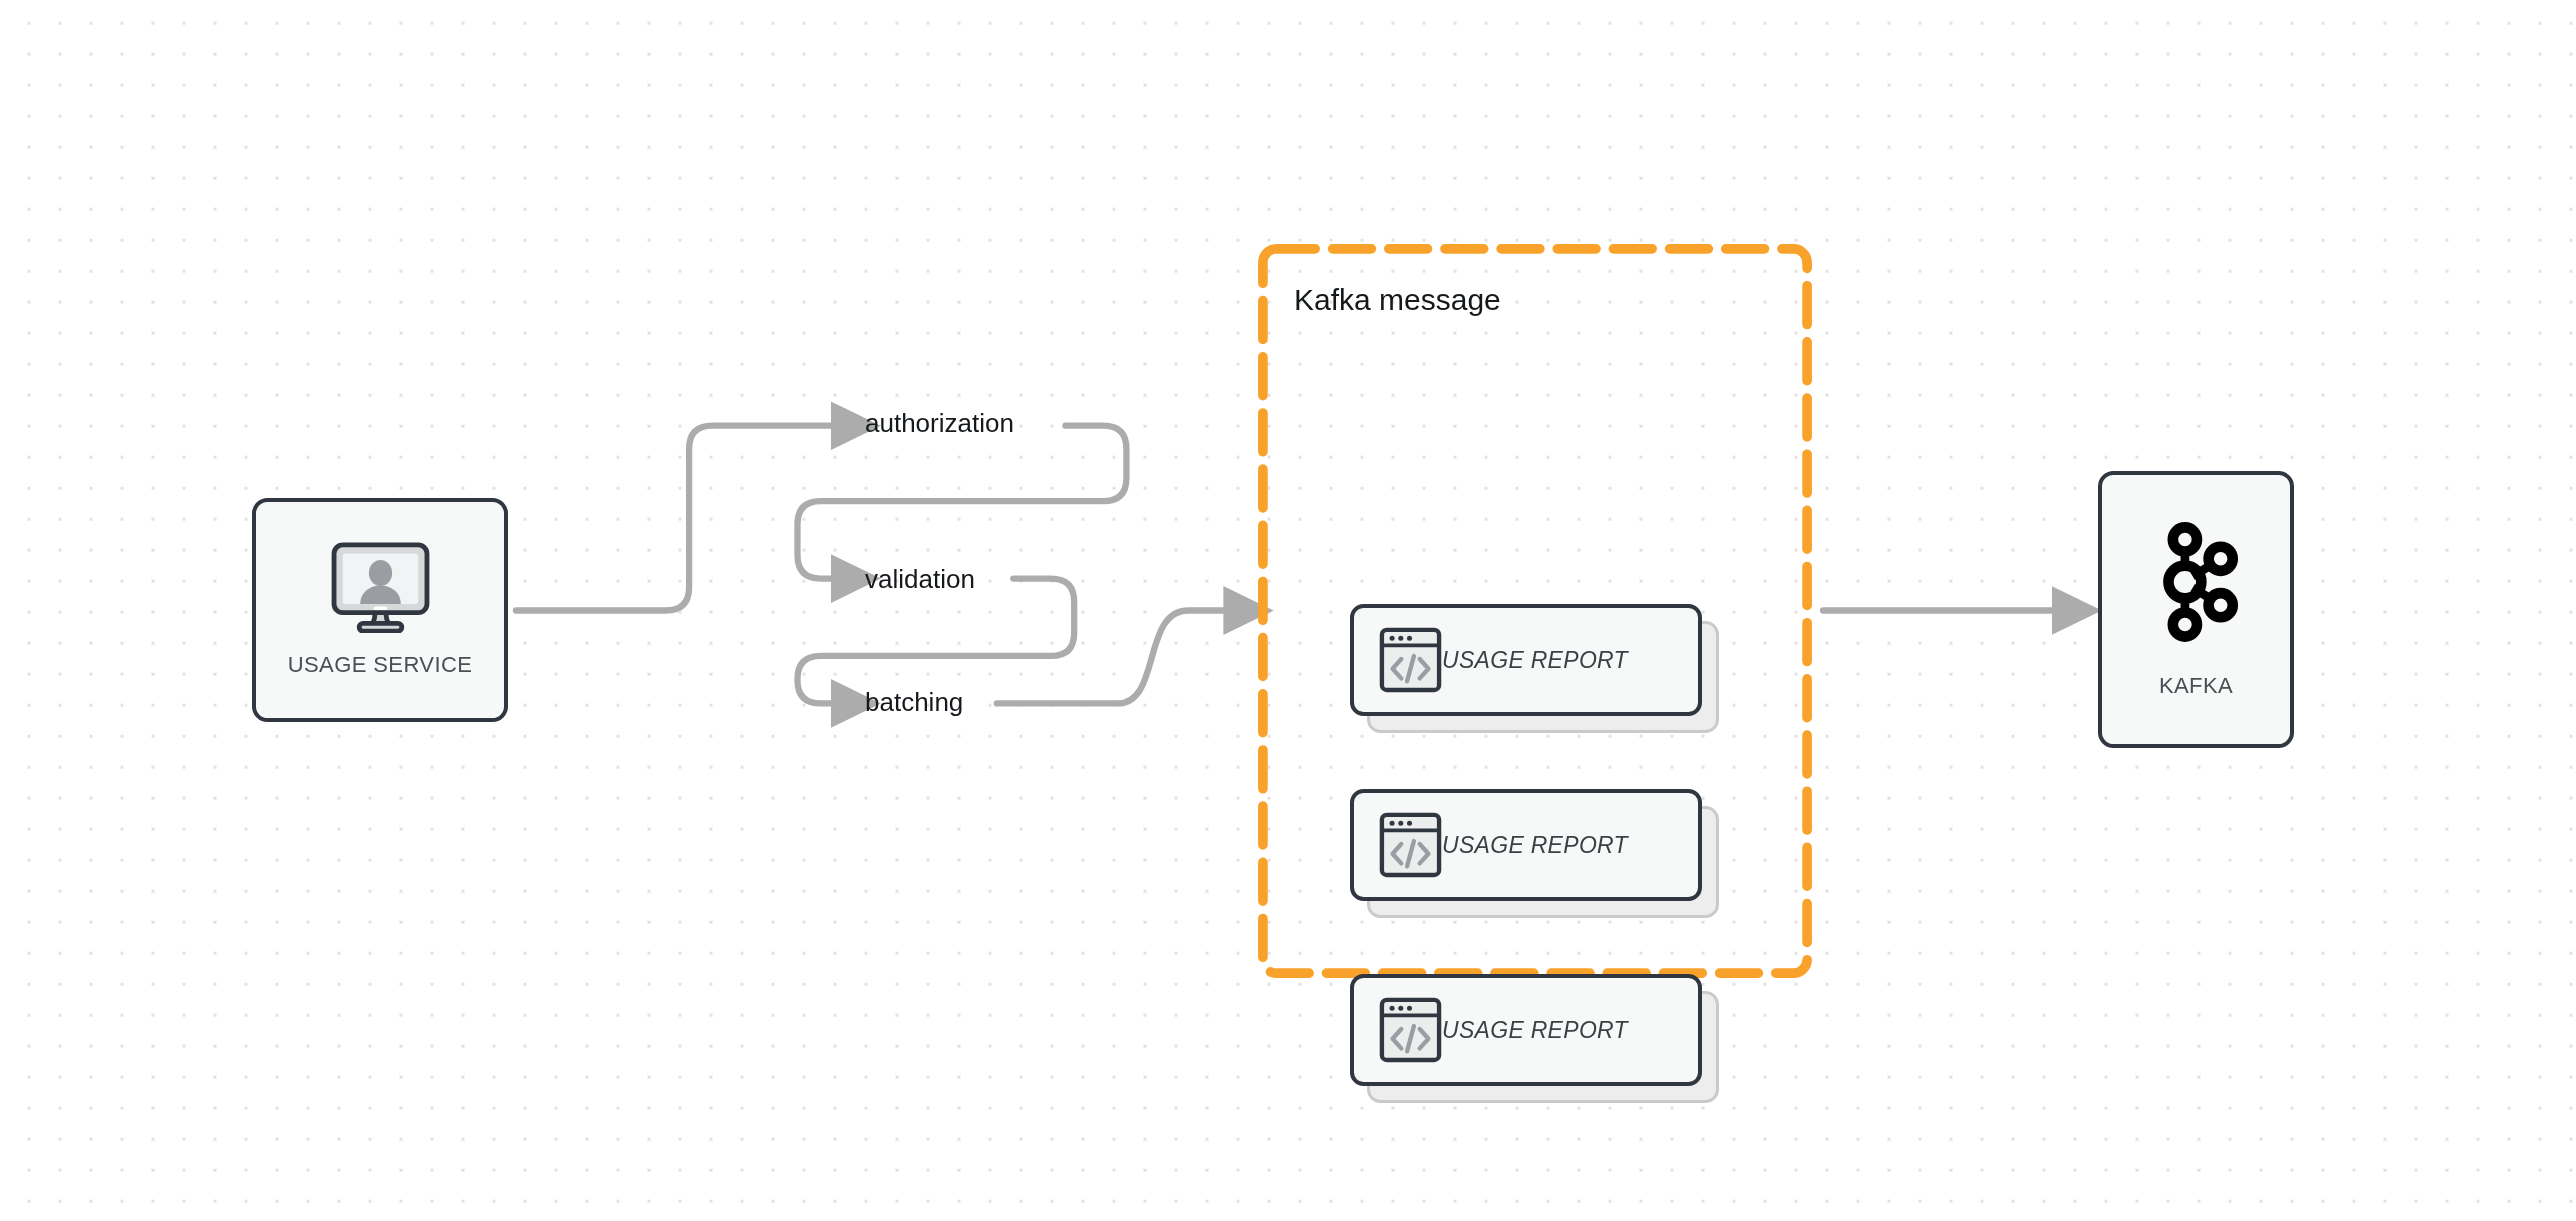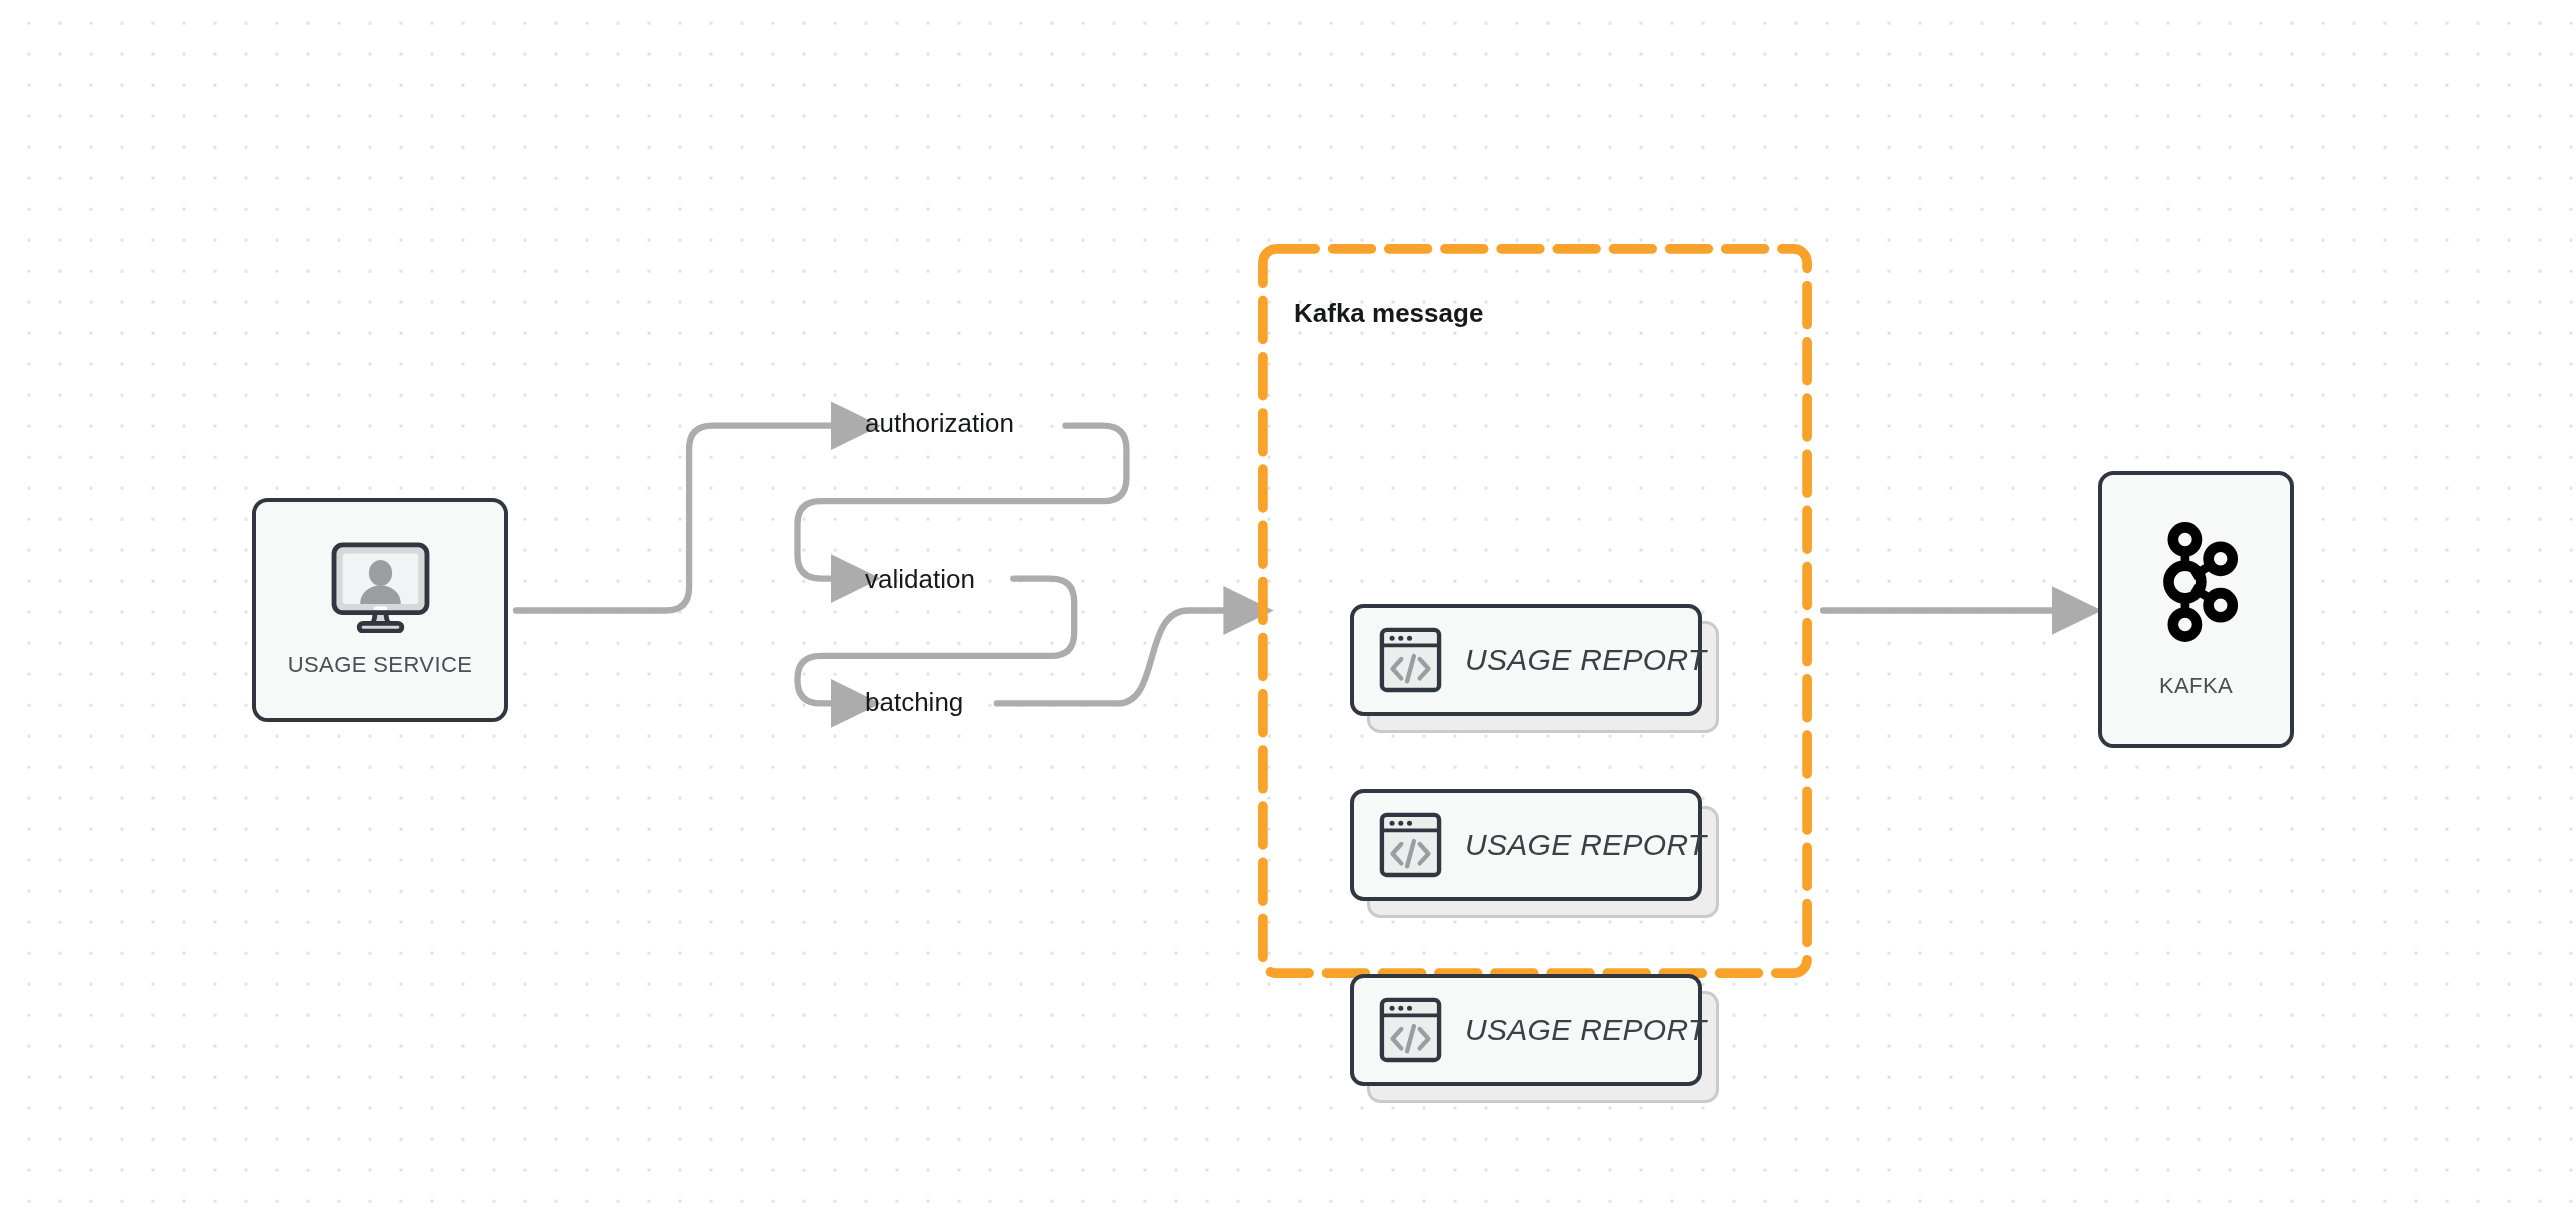--- a/index.html
+++ b/index.html
@@ -83,25 +83,24 @@
     box-sizing: border-box;
   }
   #kafka-message-group .dashed-border {
     position: absolute;
     left: 0; top: 0; right: 0; bottom: 0;
     pointer-events: none;
   }
   #kafka-message-title {
     position: absolute;
     left: 36px;
-    top: 54px;
-    font-size: 26px;
+    top: 39px;
+    font-size: 30px;
     color: #16191c;
     white-space: nowrap;
-    font-weight: bold;
   }
 
   
   .card-stack {
     position: absolute;
     width: 369px;
     height: 129px;
   }
   .card-shadow {
     position: absolute;
@@ -122,22 +121,21 @@
     height: 112px;
     box-sizing: border-box;
     background: #f7f8f8;
     border: 4.4px solid #313740;
     border-radius: 13.5px;
     display: flex;
     align-items: center;
   }
   .card-icon { margin-left: 25px; width: 63px; height: 66px; flex: none; }
   .card-text {
-    margin-left: 23px;
-    font-size: 30px;
+    font-size: 23px;
     font-style: italic;
     color: #3b4046;
     letter-spacing: 0.3px;
     white-space: nowrap;
   }
   #card-0 { left: 92px; top: 360px; }
   #card-1 { left: 92px; top: 545px; }
   #card-2 { left: 92px; top: 730px; }
 
   

